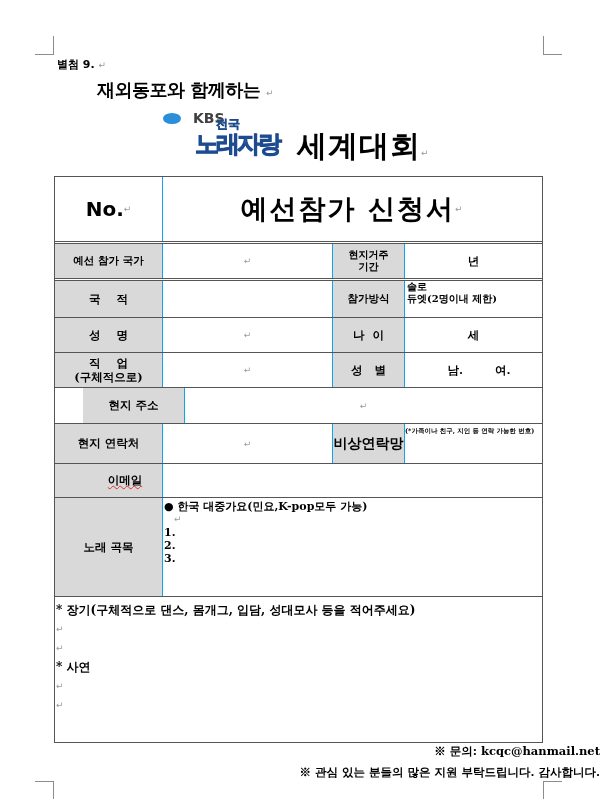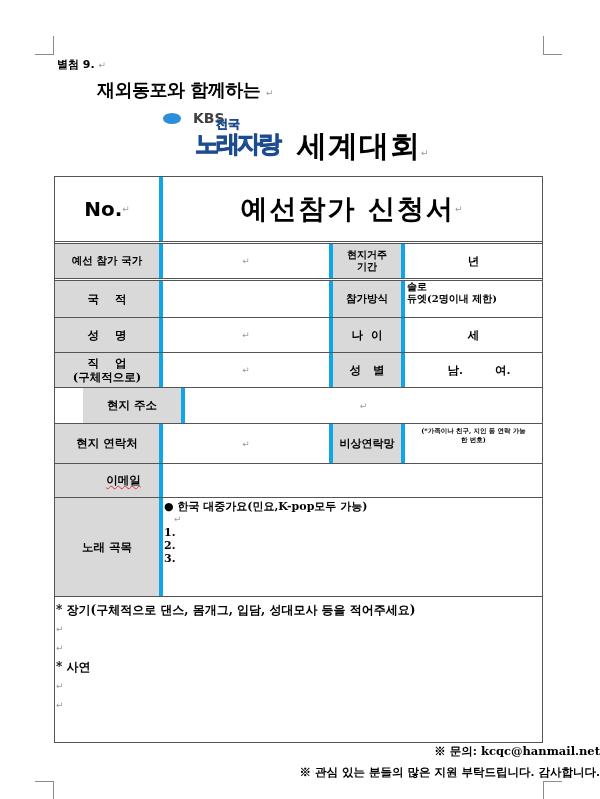--- a/index.html
+++ b/index.html
@@ -17,26 +17,26 @@
   .subtitle { position:absolute; left:97px; top:78px; font-family:"DejaVu Sans", sans-serif; font-weight:bold; font-size:18px; letter-spacing:-0.5px; }
   .logo { position:absolute; left:163px; top:110px; width:120px; height:55px; }
   .logo .kbs { position:absolute; left:0; top:0; font-family:"DejaVu Sans", sans-serif; font-weight:bold; font-size:14px; color:#404040; display:flex; align-items:center; gap:12px; }
   .logo .eye { width:18px; height:11px; border-radius:50%; background:#2a8fd8; display:inline-block; }
   .logo .jg { position:absolute; left:53px; top:6px; font-family:Liberation Serif, serif; font-weight:bold; font-size:12px; color:#737373; -webkit-text-stroke:0.5px #1d4b8f; }
   .logo .nr { position:absolute; left:32px; top:18px; font-family:"DejaVu Sans", sans-serif; font-weight:bold; font-size:24px; color:#3b6fb8; letter-spacing:-3px; -webkit-text-stroke:0.8px #1d4b8f; }
   .maintitle { position:absolute; left:297px; top:126px; font-family:"DejaVu Sans", sans-serif; font-weight:bold; font-size:30px; letter-spacing:1px; }
   .tbl { position:absolute; left:54px; top:176px; width:489px; border:1px solid #555; box-sizing:border-box; }
   .row { display:flex; border-bottom:1px solid #555; box-sizing:border-box; }
   .row.dbl { border-bottom:3px double #555; }
-  .cell { box-sizing:border-box; border-right:4px solid #0ea5e9; display:flex; align-items:center; justify-content:center; font-weight:bold; font-size:11.5px; text-align:center; }
+  .cell { box-sizing:border-box; border-right:1px solid #0ea5e9; display:flex; align-items:center; justify-content:center; font-weight:bold; font-size:11.5px; text-align:center; }
   .cell:last-child { border-right:none; }
   .lab { background:#d9d9d9; }
   .c1 { width:108px; } .c2 { width:170px; } .c3 { width:72px; } .c4 { width:137px; }
   .c234 { width:379px; }
-  .small { font-size:6.5px; line-height:9px; text-align:center; justify-content:flex-start; align-items:flex-start; padding:3px 16px; flex-direction:column; }
+  .small { font-size:6.5px; line-height:9px; text-align:right; justify-content:flex-start; align-items:flex-start; padding:3px 0; flex-direction:column; }
   .left { justify-content:flex-start; text-align:left; }
   .note { position:absolute; width:600px; text-align:right; font-weight:bold; font-size:11.5px; }
 </style>
 </head>
 <body>
 
 <div class="crop tl"></div>
 <div class="crop tr"></div>
 <div class="crop bl"></div>
 <div class="crop br"></div>
@@ -119,21 +119,21 @@
     <div class="cell c234">
         <span class="pm">↵</span>
       </div>
   </div>
 
   <div class="row" style="height:40px;">
     <div class="cell c1 lab">현지 연락처</div>
     <div class="cell c2">
         <span class="pm">↵</span>
       </div>
-    <div class="cell c3 lab" style="font-size:11px;">비상연락망</div>
+    <div class="cell c3 lab" style="font-size:14px;">비상연락망</div>
     <div class="cell c4 small">
         <span>(*가족이나 친구, 지인 등 연락 가능한 번호)</span>
       </div>
   </div>
 
   <div class="row" style="height:34px;">
     <div class="cell c1 lab">
         <span style="text-decoration:underline wavy #d33;text-decoration-thickness:1px;margin-left:33px;">이메일</span>
       </div>
     <div class="cell c234 left"></div>

